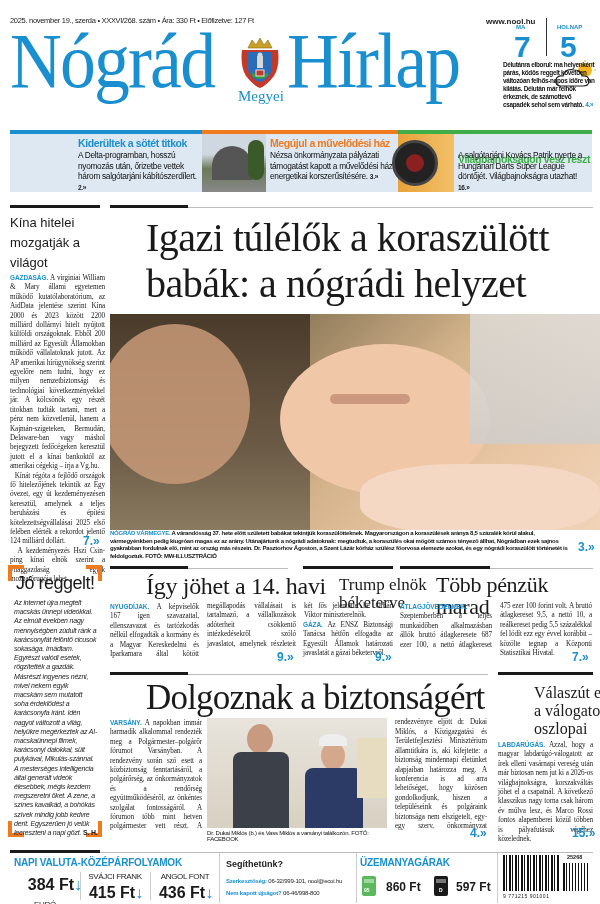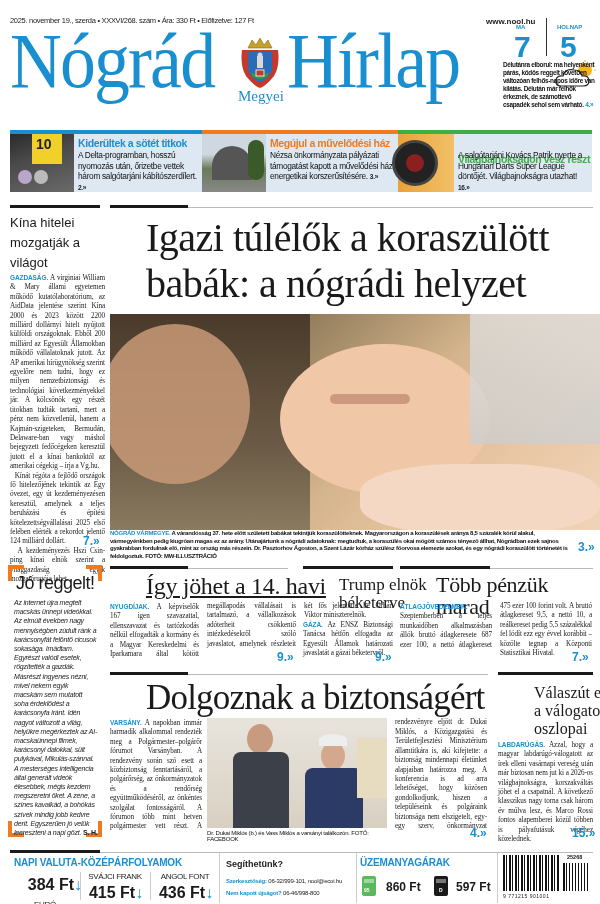--- a/index.html
+++ b/index.html
@@ -93,26 +93,20 @@
     <path d="M6 26 Q0 26 1 20 Q2 15 8 16 Q10 8 19 10 Q26 10 27 16 Q34 15 34 21 Q34 26 28 26 Z" fill="#fff" stroke="#222" stroke-width="1.2"></path>
   </svg>
 </div>
 <div class="abs wx-text">
   <span>Délutánra elborul: ma helyenként párás, ködös reggelt követően változóan felhős-napos időre van kilátás. Délután már felhők érkeznek, de számottevő csapadék sehol sem várható.</span>
   <span class="blue">4.»</span>
 </div>
 
 <div class="abs teaser" style="left:10px; width:192px;">
   <div class="bar" style="background:#1a8fd0;"></div>
-  <div class="img" style="background:linear-gradient(160deg,#2a2a2a 0%,#4a4a4a 40%,#6a6a6a 100%);">
-    <div style="position:absolute;left:22px;top:0;width:30px;height:30px;background:#f2d02a;"></div>
-    <div style="position:absolute;left:26px;top:2px;font-weight:bold;font-size:14px;color:#222;">10</div>
-    <div style="position:absolute;left:8px;top:36px;width:14px;height:14px;border-radius:50%;background:#b9a6c9;"></div>
-    <div style="position:absolute;left:24px;top:36px;width:14px;height:14px;border-radius:50%;background:#bbb;"></div>
-  </div>
   <div class="tt blue">Kiderültek a sötét titkok</div>
   <div class="tb"><span>A Delta-programban, hosszú nyomozás után, őrizetbe vettek három salgótarjáni kábítószerdílert.</span> <span class="pg">2.»</span></div>
 </div>
 
 <div class="abs teaser" style="left:202px; width:196px;">
   <div class="bar" style="background:#f07a1e;"></div>
   <div class="img" style="background:linear-gradient(180deg,#cfd8e0 0%,#cfd8e0 35%,#6a7a5a 60%,#888 100%);">
     <div style="position:absolute;left:10px;top:12px;width:40px;height:34px;border-radius:20px 20px 0 0;background:#555;"></div>
     <div style="position:absolute;left:46px;top:6px;width:16px;height:40px;border-radius:8px;background:#3a5a2a;"></div>
   </div>
@@ -167,21 +161,21 @@
   <div style="position:absolute;right:0;bottom:0;width:16px;height:4px;background:#f07a1e;"></div>
 </div>
 <div class="abs jo-title">Jó reggelt!</div>
 <div class="abs jo-body">
   <span>Az internet újra megtelt macskás ünnepi videókkal. Az elmúlt években nagy mennyiségben zúdult ránk a karácsonyfát felöntő cicusok sokasága. Imádtam. Egyrészt valódi esetek, rögzítették a gazdák. Másrészt ingyenes nézni, mivel nekem egyik macskám sem mutatott soha érdeklődést a karácsonyfa iránt. Idén nagyot változott a világ, helyükre megérkeztek az AI-macskaünnepi filmek, karácsonyi dalokkal, sült pulykával, Mikulás-szánnal. A mesterséges intelligencia által generált videók élesebbek, mégis kezdem megszeretni őket. A zene, a színes kavalkád, a bohókás szívek mindig jobb kedvre derít. Egyszerűen jó velük leereszteni a napi gőzt.</span>
   <b style="font-style:normal;">S. H.</b>
 </div>
 
 <div class="abs rule-thick" style="left:110px; top:566px; width:78px;"></div>
 <div class="abs rule-thin" style="left:188px; top:568px; width:100px;"></div>
-<div class="abs h-med" style="left:110px; top:574px; font-size:24px; letter-spacing:-0.3px;text-decoration:underline;">Így jöhet a 14. havi</div>
+<div class="abs h-med" style="left:110px; top:574px; font-size:24px; letter-spacing:-0.3px;">Így jöhet a 14. havi</div>
 <div class="abs body-txt" style="left:110px; top:602px; width:186px; column-count:2; column-gap:8px; height:60px;">
   <span class="kicker">NYUGDÍJAK.</span> <span>A képviselők 167 igen szavazattal, ellenszavazat és tartózkodás nélkül elfogadták a kormány és a Magyar Kereskedelmi és Iparkamara által kötött megállapodás vállalásait is tartalmazó, a vállalkozások adóterheit csökkentő intézkedésekről szóló javaslatot, amelynek részleteit két fős jelentette be Orbán Viktor miniszterelnök.</span>
 </div>
 <div class="abs pgref" style="left:277px; top:650px;">9.»</div>
 
 <div class="abs rule-thick" style="left:303px; top:566px; width:90px;"></div>
 <div class="abs h-med" style="left:303px; top:576px; width:95px; font-size:17px; line-height:18px;">Trump elnök béketerve</div>
 <div class="abs body-txt" style="left:303px; top:620px; width:90px;">
   <span class="kicker">GÁZA.</span> <span>Az ENSZ Biztonsági Tanácsa hétfőn elfogadta az Egyesült Államok határozati javaslatát a gázai béketervről.</span>
 </div>

